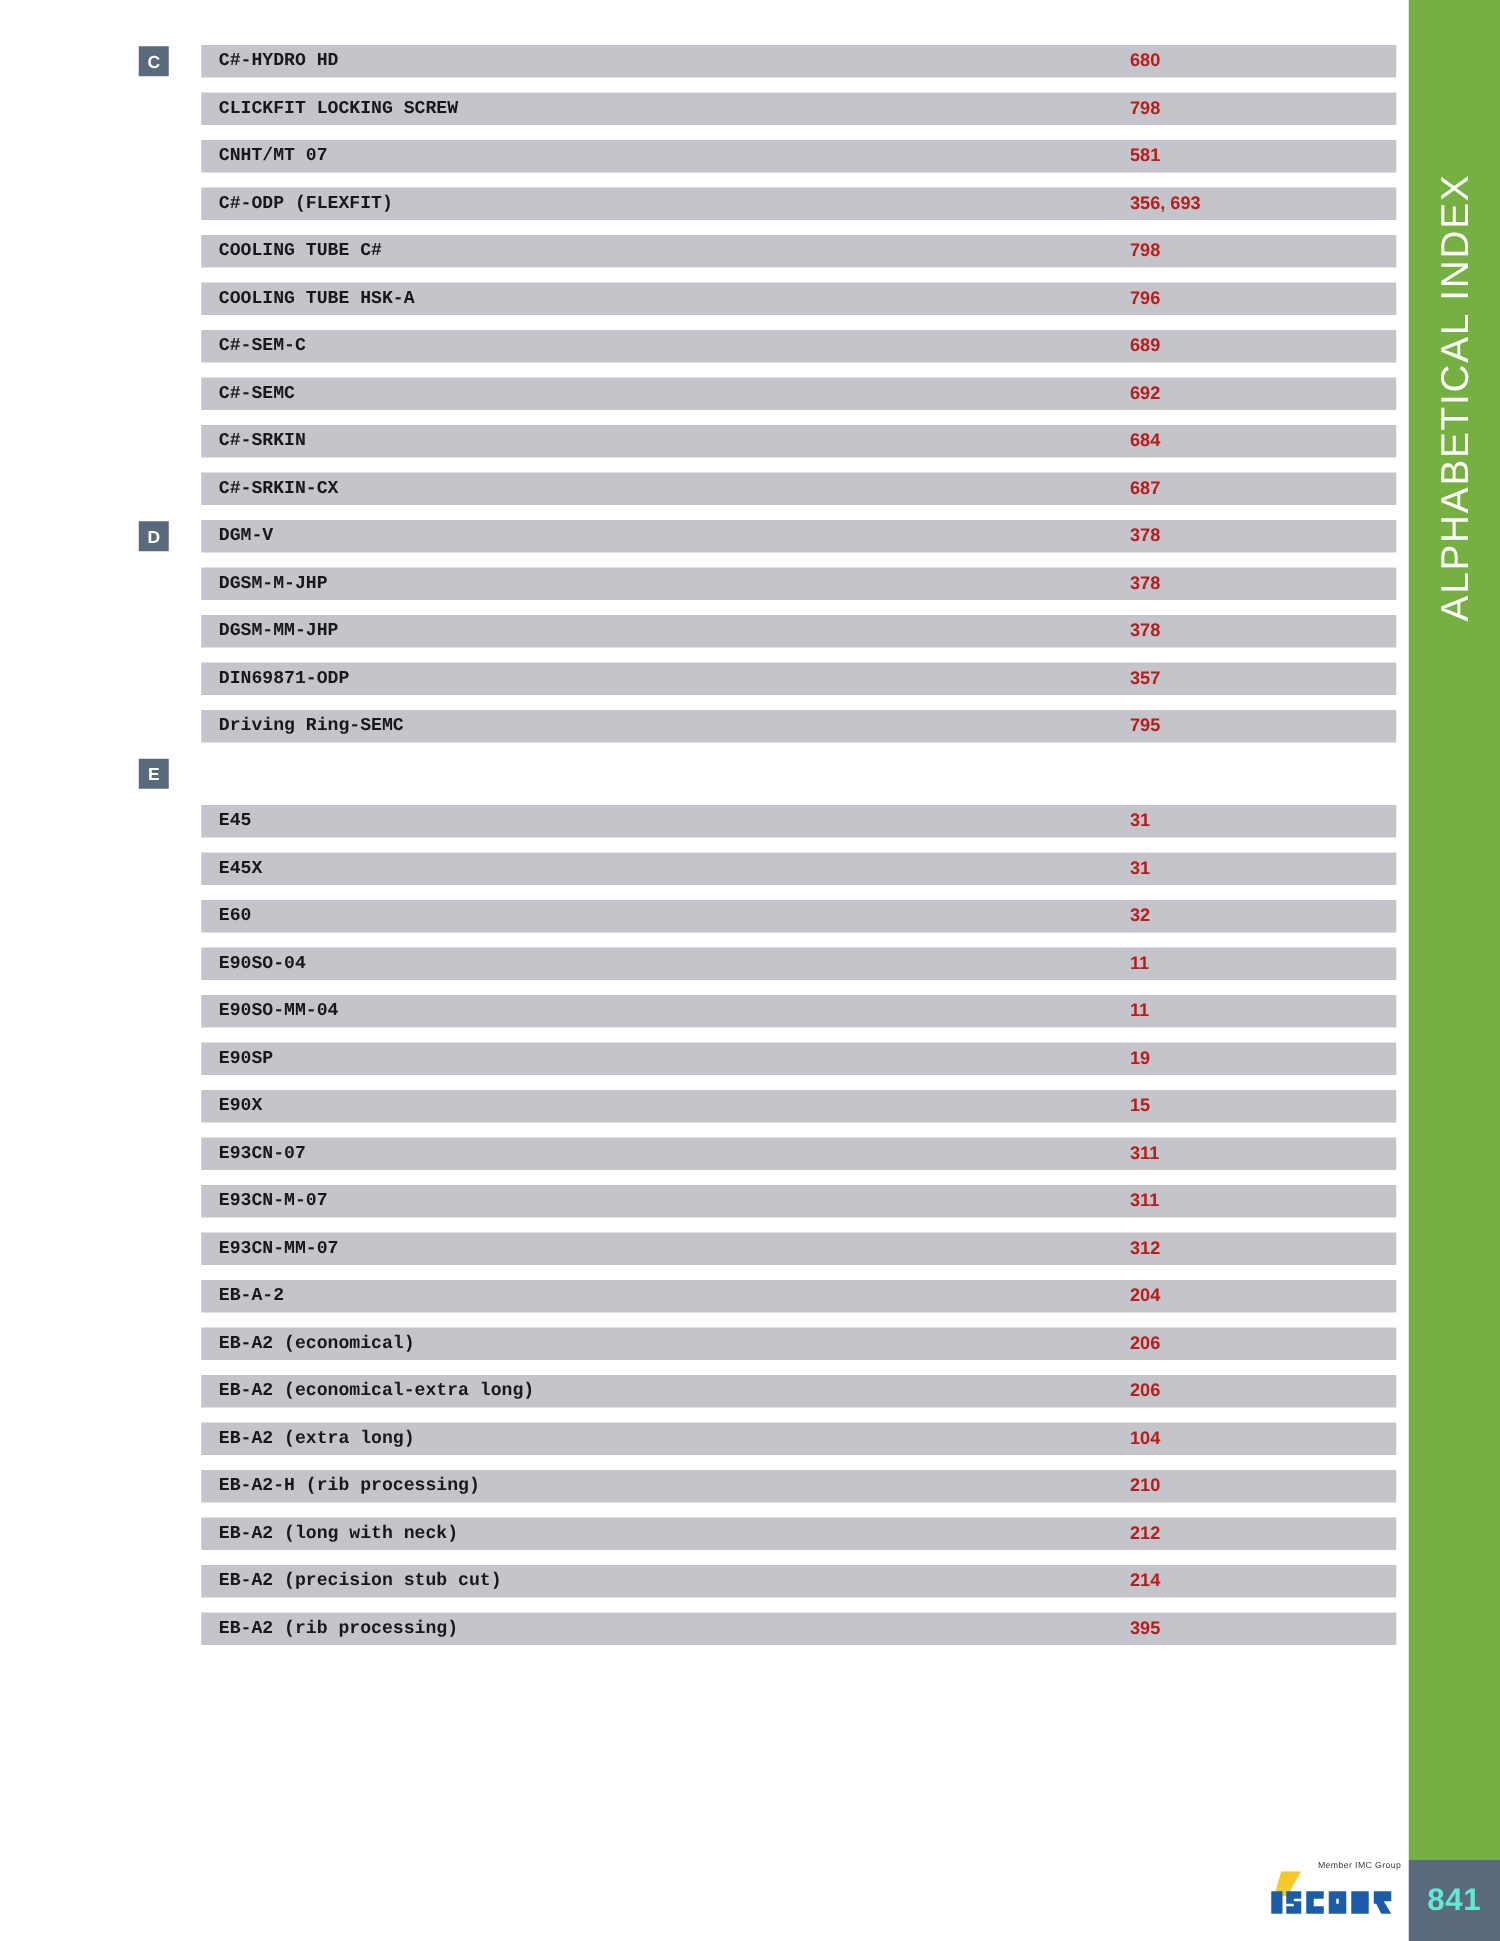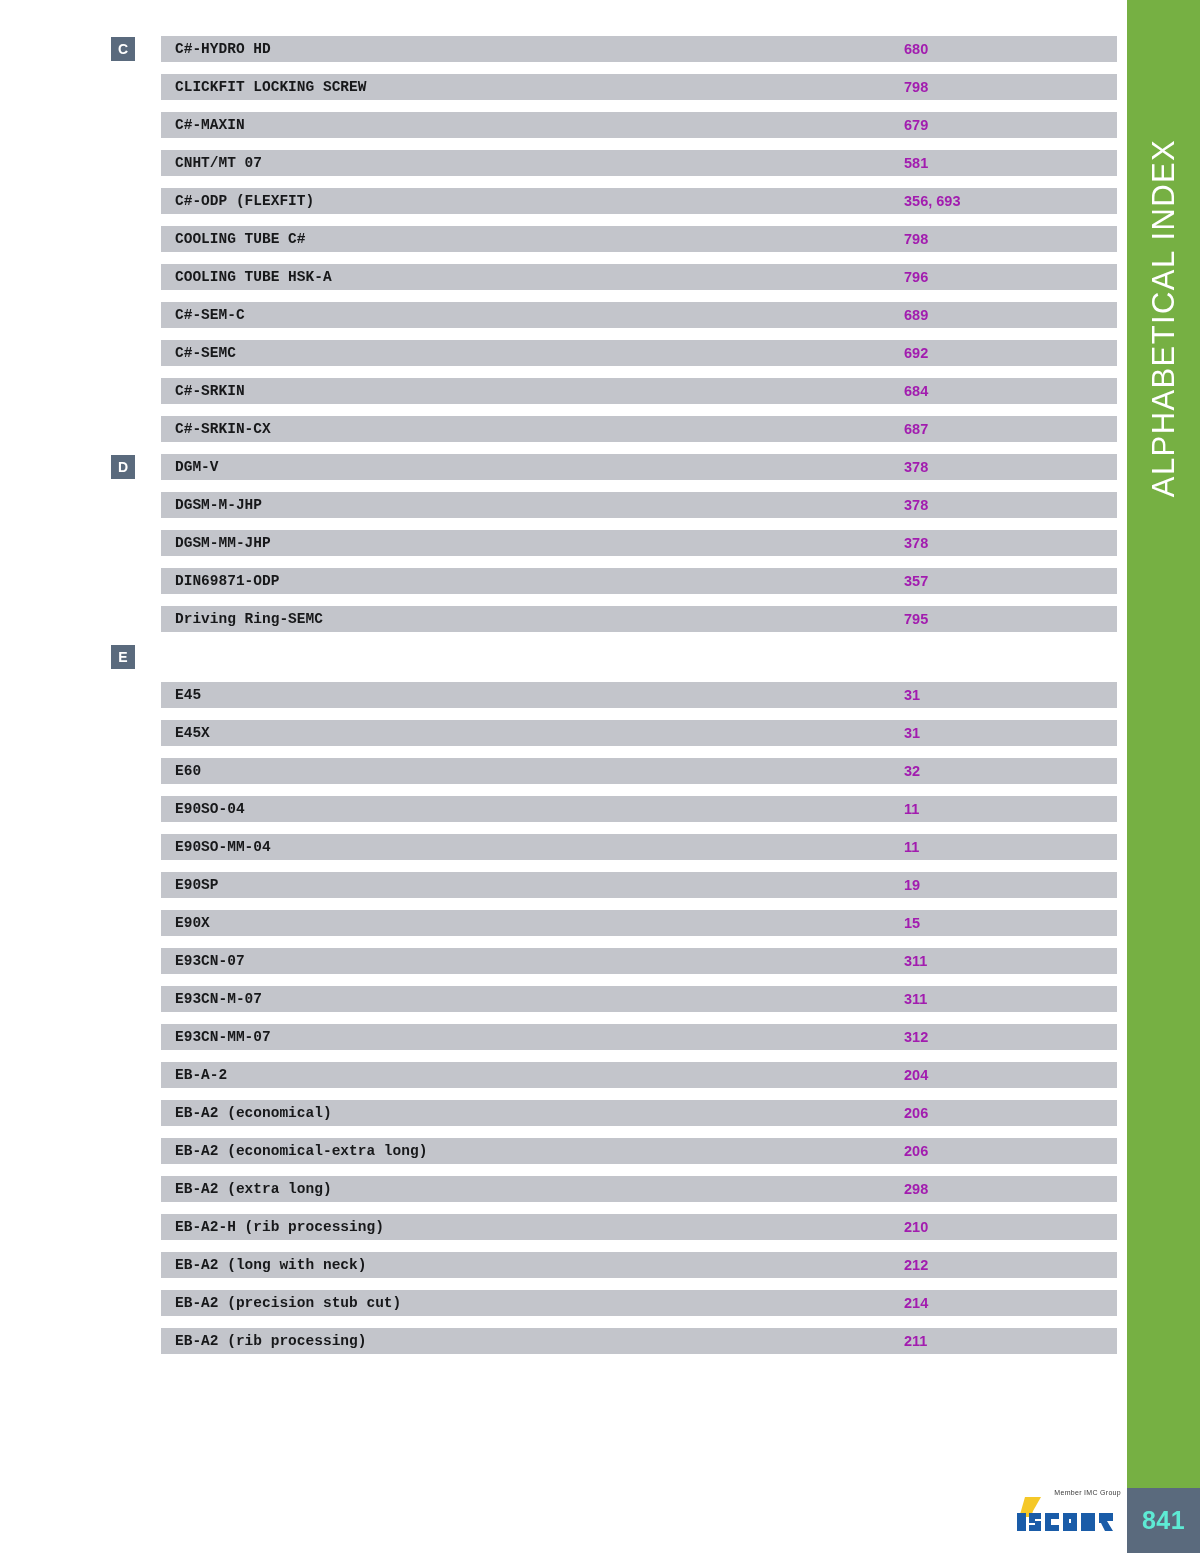--- a/index.html
+++ b/index.html
@@ -102,21 +102,21 @@
     font-family: Liberation Mono, monospace;
   }
   .row-page {
     position: absolute;
     left: 743px;
     top: 0;
     height: 26px;
     line-height: 26px;
     font-size: 14.5px;
     font-weight: bold;
-    color: #a21caf;
+    color: #b91c1c;
     white-space: nowrap;
   }
 
   
   #footer-logo {
     position: absolute;
     left: 1005px;
     top: 1487px;
     width: 118px;
     height: 50px;
@@ -156,26 +156,20 @@
       </div>
     </div>
     <div class="index-row">
       <div class="row-bar">
         <span class="row-name">CLICKFIT LOCKING SCREW</span>
         <span class="row-page">798</span>
       </div>
     </div>
     <div class="index-row">
       <div class="row-bar">
-        <span class="row-name">C#-MAXIN</span>
-        <span class="row-page">679</span>
-      </div>
-    </div>
-    <div class="index-row">
-      <div class="row-bar">
         <span class="row-name">CNHT/MT 07</span>
         <span class="row-page">581</span>
       </div>
     </div>
     <div class="index-row">
       <div class="row-bar">
         <span class="row-name">C#-ODP (FLEXFIT)</span>
         <span class="row-page">356, 693</span>
       </div>
     </div>
@@ -323,21 +317,21 @@
     </div>
     <div class="index-row">
       <div class="row-bar">
         <span class="row-name">EB-A2 (economical-extra long)</span>
         <span class="row-page">206</span>
       </div>
     </div>
     <div class="index-row">
       <div class="row-bar">
         <span class="row-name">EB-A2 (extra long)</span>
-        <span class="row-page">298</span>
+        <span class="row-page">104</span>
       </div>
     </div>
     <div class="index-row">
       <div class="row-bar">
         <span class="row-name">EB-A2-H (rib processing)</span>
         <span class="row-page">210</span>
       </div>
     </div>
     <div class="index-row">
       <div class="row-bar">
@@ -347,21 +341,21 @@
     </div>
     <div class="index-row">
       <div class="row-bar">
         <span class="row-name">EB-A2 (precision stub cut)</span>
         <span class="row-page">214</span>
       </div>
     </div>
     <div class="index-row">
       <div class="row-bar">
         <span class="row-name">EB-A2 (rib processing)</span>
-        <span class="row-page">211</span>
+        <span class="row-page">395</span>
       </div>
     </div>
   </div>
 
 <div id="footer-logo">
   <div id="logo-tagline">Member IMC Group</div>
   <svg id="logo-mark" viewBox="0 0 112 36">
 
     <polygon points="14,0 30,0 22,14 10,14" fill="#f5c828"></polygon>
     <polygon points="10,14 22,14 20,20 8,20" fill="#f5c828"></polygon>

